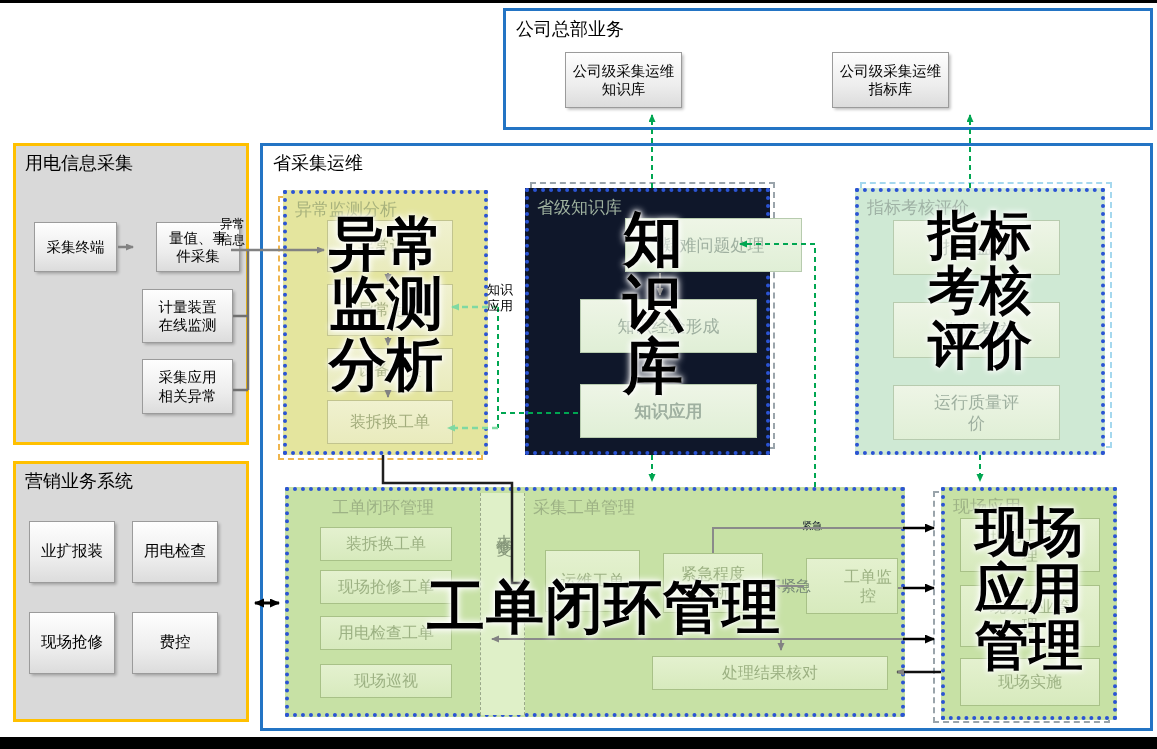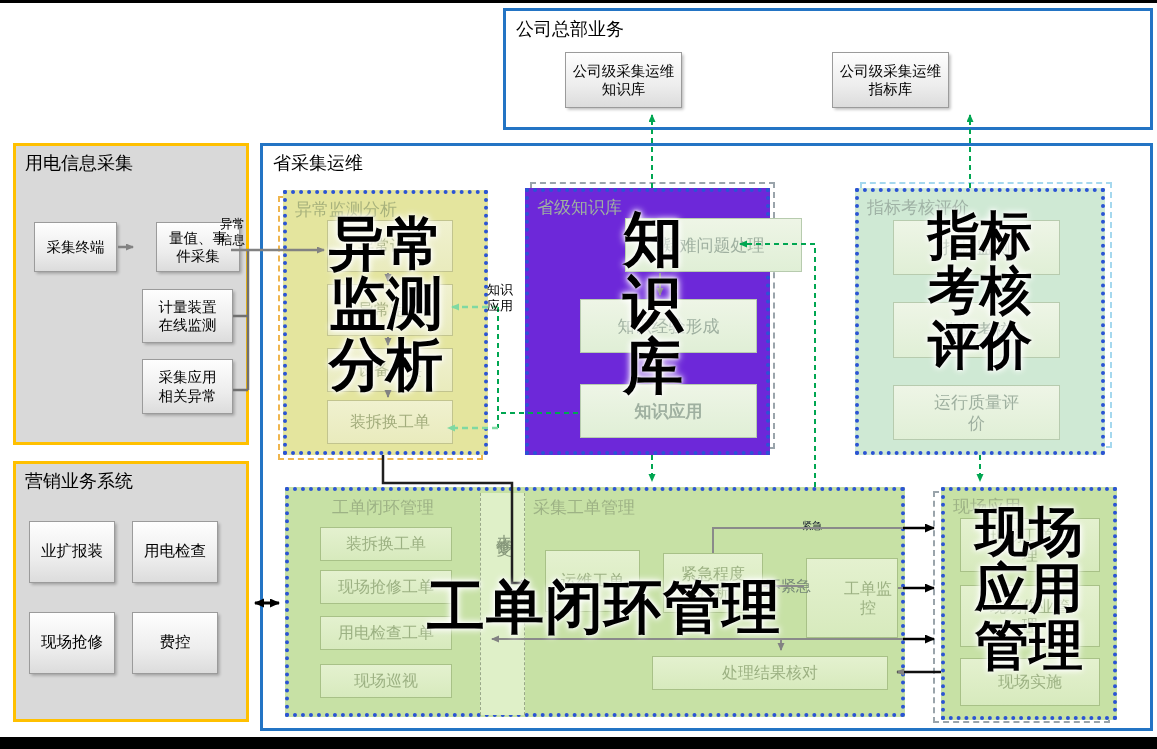--- a/index.html
+++ b/index.html
@@ -79,21 +79,21 @@
   </div>
   <div class="abs step step-yellow" style="left:327px;top:220px;width:126px;height:52px;">异常识别</div>
   <div class="abs step step-yellow" style="left:327px;top:284px;width:126px;height:52px;">异常定位</div>
   <div class="abs step step-yellow" style="left:327px;top:348px;width:126px;height:44px;">设备分类</div>
   <div class="abs step step-yellow" style="left:327px;top:400px;width:126px;height:44px;">装拆换工单</div>
   <div class="abs overlay pre" style="left:288px;top:213px;width:196px;font-size:57px;">异常
 监测
 分析</div>
 
   <div class="abs ghost" style="left:530px;top:182px;width:245px;height:267px;"></div>
-  <div class="abs dotted" style="left:525px;top:188px;width:245px;height:267px;background:#6d28d9;">
+  <div class="abs dotted" style="left:525px;top:188px;width:245px;height:267px;background:#0f172a;">
     <div class="abs mod-title" style="left:8px;top:4px;color:#9fb29f;">省级知识库</div>
   </div>
   <div class="abs step step-green" style="left:580px;top:218px;width:177px;height:54px;margin-left:45px;">疑难问题处理</div>
   <div class="abs step step-green" style="left:580px;top:299px;width:177px;height:54px;">知识经验形成</div>
   <div class="abs step step-green" style="left:580px;top:384px;width:177px;height:54px;font-weight:bold;">知识应用</div>
   <div class="abs overlay pre" style="left:555px;top:208px;width:196px;font-size:60px;">知
 识
 库</div>
 
   <div class="abs ghost" style="left:860px;top:182px;width:252px;height:266px;border-color:#a5d8ee;"></div>
@@ -113,21 +113,21 @@
     <div class="abs" style="left:191px;top:2px;width:45px;height:222px;background:#dff0c8;border-left:1px dashed #9aa98a;border-right:1px dashed #9aa98a;">
       <div class="abs lane-label" style="left:12px;top:28px;">未修复</div>
     </div>
   </div>
   <div class="abs step step-order" style="left:320px;top:527px;width:132px;height:34px;">装拆换工单</div>
   <div class="abs step step-order" style="left:320px;top:570px;width:132px;height:34px;">现场抢修工单</div>
   <div class="abs step step-order" style="left:320px;top:616px;width:132px;height:34px;">用电检查工单</div>
   <div class="abs step step-order" style="left:320px;top:664px;width:132px;height:34px;">现场巡视</div>
   <div class="abs step step-order" style="left:545px;top:550px;width:95px;height:62px;">运维工单</div>
   <div class="abs step step-order" style="left:663px;top:553px;width:100px;height:60px;padding:0 14px;">紧急程度判断</div>
-  <div class="abs step step-order" style="left:806px;top:558px;width:92px;height:80px;padding-left:32px;">工单监控</div>
+  <div class="abs step step-order" style="left:806px;top:558px;width:92px;height:56px;padding-left:32px;">工单监控</div>
   <div class="abs step step-order" style="left:652px;top:656px;width:236px;height:34px;">处理结果核对</div>
   <div class="abs lbl" style="left:802px;top:520px;font-size:10px;color:#0f172a;">紧急</div>
   <div class="abs lbl" style="left:766px;top:577px;font-size:15px;color:#768976;">不紧急</div>
   <div class="abs overlay" style="left:424px;top:577px;width:360px;font-size:58px;letter-spacing:1px;">工单闭环管理</div>
 
   <div class="abs ghost" style="left:933px;top:491px;width:177px;height:232px;"></div>
   <div class="abs dotted" style="left:941px;top:487px;width:176px;height:233px;background:#c7e1a5;">
     <div class="abs mod-title" style="left:8px;top:4px;color:#9db285;">现场应用</div>
   </div>
   <div class="abs step step-order" style="left:960px;top:518px;width:140px;height:54px;padding:0 26px;">现场工单管理</div>

